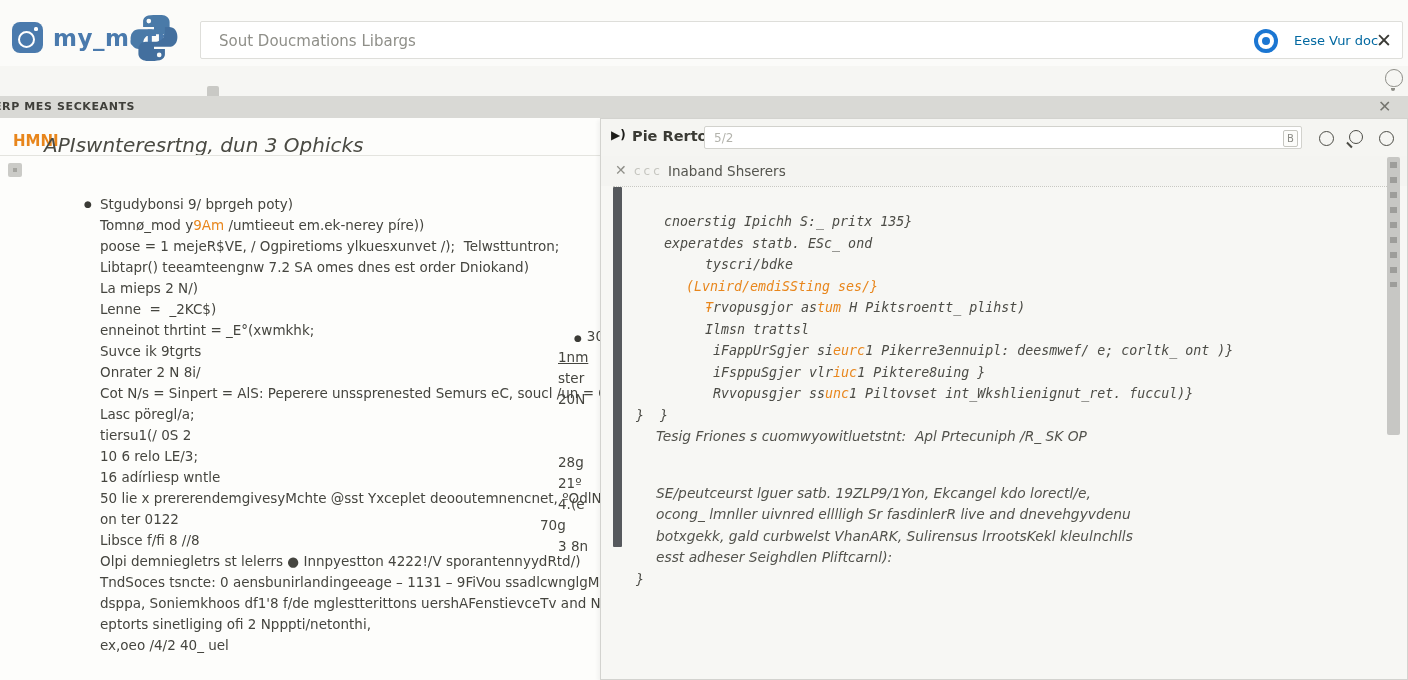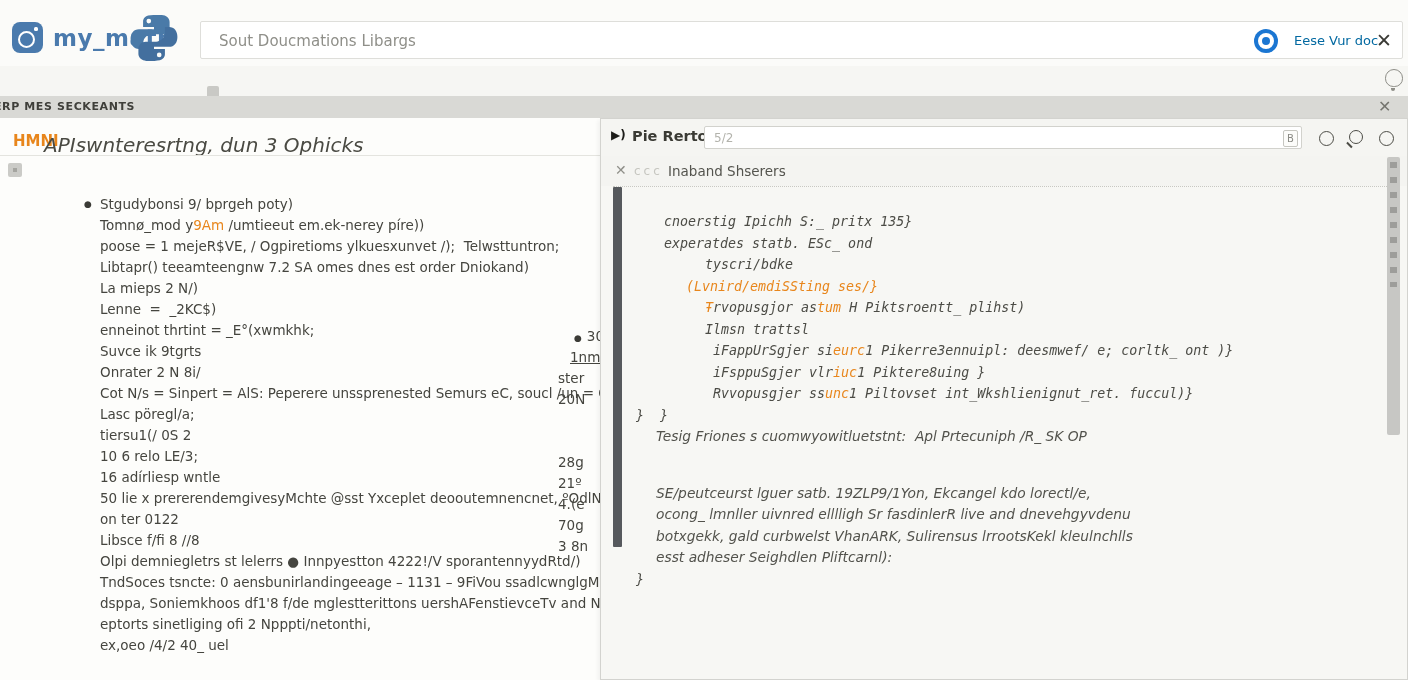--- a/index.html
+++ b/index.html
@@ -142,27 +142,27 @@
         <div class="dline"><span>on ter 0122</span></div>
         <div class="dline"><span>Libsce f/fi 8 //8</span></div>
         <div class="dline"><span>Olpi demniegletrs st lelerrs ● Innpyestton 4222!/V sporantennyydRtd/)</span></div>
         <div class="dline"><span>TndSoces tsncte: 0 aensbunirlandingeeage – 1131 – 9FiVou ssadlcwnglgMlsi fianeso</span></div>
         <div class="dline"><span>dsppa, Soniemkhoos df1'8 f/de mglestterittons uershAFenstievceTv and No NlQ s In</span></div>
         <div class="dline"><span>eptorts sinetliging ofi 2 Npppti/netonthi,</span></div>
         <div class="dline"><span>ex,oeo /4/2 40_ uel</span></div>
       </div>
     <div id="side-notes">
         <div class="snote" style="top: 210px; left: 558px; margin-left: 16px;"><span class="blt">●</span>30 d</div>
-        <div class="snote orange" style="top: 231px; left: 570px; text-decoration: underline;">1nm</div>
+        <div class="snote orange" style="top: 231px; left: 558px; text-decoration: underline;">1nm</div>
         <div class="snote" style="top: 252px; left: 558px;">ster</div>
         <div class="snote" style="top: 273px; left: 558px;">20N</div>
         <div class="snote" style="top: 336px; left: 558px;">28g</div>
         <div class="snote" style="top: 357px; left: 558px;">21º</div>
         <div class="snote" style="top: 378px; left: 558px;">4.(e</div>
-        <div class="snote" style="top: 399px; left: 558px;">70g</div>
+        <div class="snote" style="top: 399px; left: 540px;">70g</div>
         <div class="snote" style="top: 420px; left: 558px;">3 8n</div>
       </div>
   </div>
 
   <div class="right-panel">
     <div class="rp-header">
       <span class="run-icon">▶)</span>
       <span class="rp-title">Pie Rertorer</span>
       <div class="rp-input">
         <span class="rp-input-val">5/2</span>

